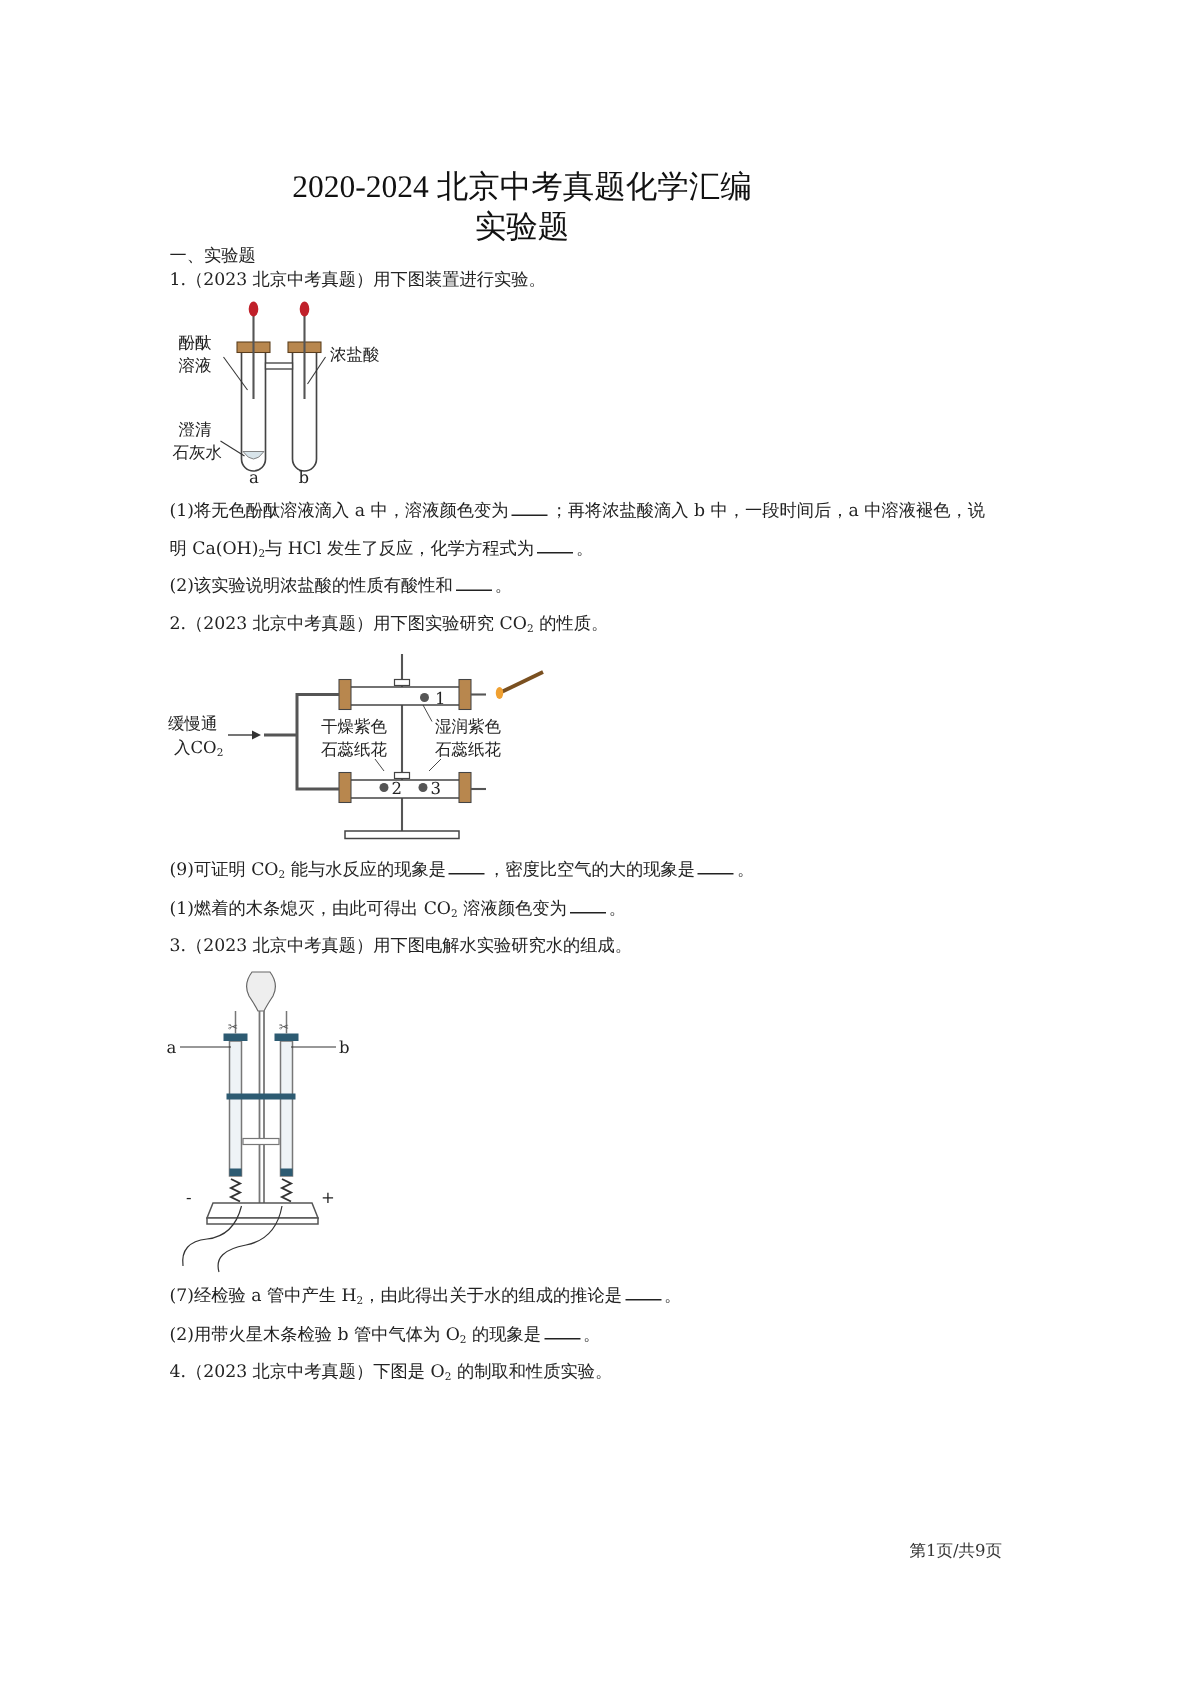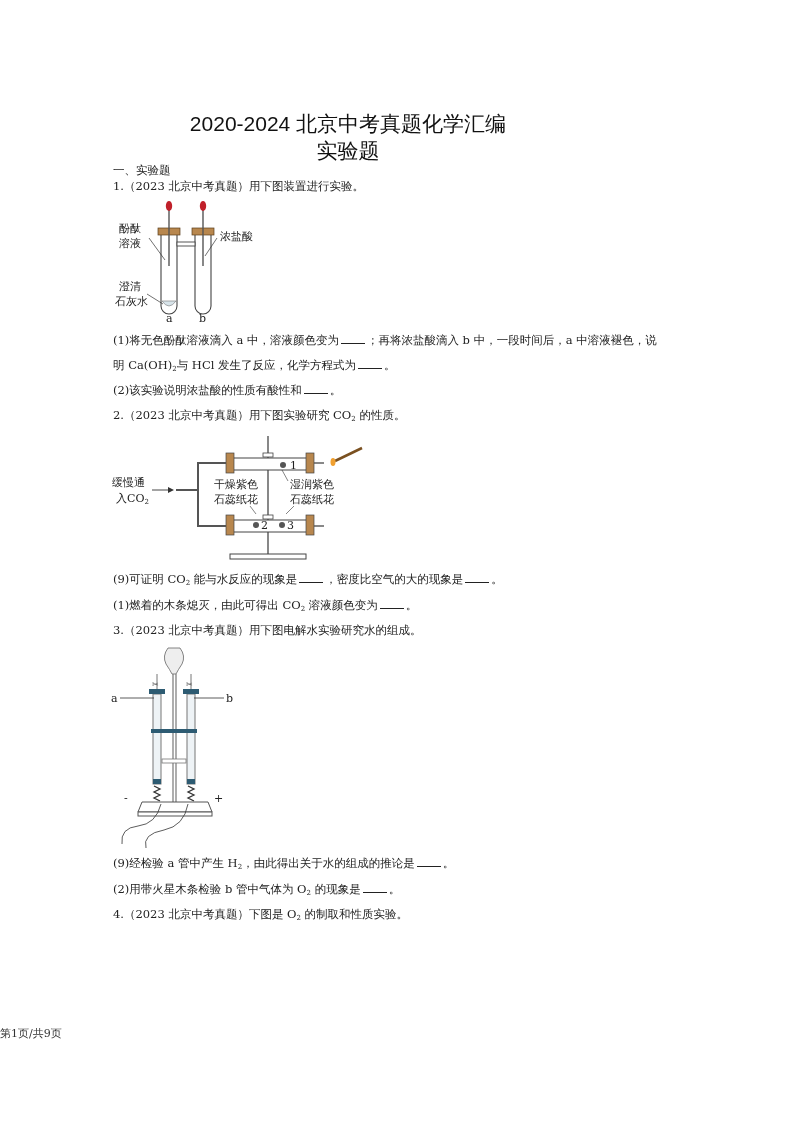--- a/index.html
+++ b/index.html
@@ -1,29 +1,29 @@
 <!DOCTYPE html>
 <html><head>
   <meta charset="utf-8">
   <style>
     html, body { margin: 0; padding: 0; background: #ffffff; }
     body { width: 794px; height: 1123px; position: relative; overflow: hidden;
            font-family: "DejaVu Serif", "Liberation Serif", serif; color: #222; }
     .title { position: absolute; left: 0; width: 696px; text-align: center;
-             font-family: Liberation Sans, sans-serif; font-size: 21px; color: #111; }
+             font-family: Liberation Serif, serif; font-size: 21px; color: #111; }
     .t1 { top: 110px; }
     .t2 { top: 137px; }
     .section { position: absolute; left: 113px; top: 163px; font-size: 11.5px; font-weight: normal;
                font-family: "DejaVu Sans", "Liberation Sans", sans-serif; }
     .line { position: absolute; left: 113px; font-size: 11.5px; white-space: nowrap; line-height: 16px; }
     .blank { display: inline-block; width: 24px; border-bottom: 1.3px solid #222; height: 10px; margin: 0 2px; }
     sub { font-size: 7px; vertical-align: -2px; }
     .fig { position: absolute; }
     .lbl { font-family: "DejaVu Serif", "Liberation Serif", serif; font-size: 11px; fill: #222; }
-    .footer { position: absolute; top: 1026px; left: 0; width: 668px; text-align: left; font-size: 11px; color: #333; }
+    .footer { position: absolute; top: 1026px; left: 0; width: 668px; text-align: right; font-size: 11px; color: #333; }
   </style>
 </head>
 <body>
 
 <div class="title t1">2020-2024 北京中考真题化学汇编</div>
 <div class="title t2">实验题</div>
 <div class="section">一、实验题</div>
 
 <div class="line" style="top:178px">
   <span>1.</span><span>（2023 北京中考真题）用下图装置进行实验。</span>
@@ -159,21 +159,21 @@
 
   <line x1="12" y1="54" x2="46" y2="54" stroke="#333" stroke-width="0.8"></line>
   <line x1="86" y1="54" x2="116" y2="54" stroke="#333" stroke-width="0.8"></line>
   <text class="lbl" x="3" y="58">a</text>
   <text class="lbl" x="118" y="58">b</text>
   <text class="lbl" x="16" y="158">-</text>
   <text class="lbl" x="106" y="158">+</text>
 </svg>
 
 <div class="line" style="top:855px">
-  <span>(9)经检验 a 管中产生 H</span><sub>2</sub><span>，由此得出关于水的组成的推论是</span><span class="blank"></span><span>。</span>
+  <span>(7)经检验 a 管中产生 H</span><sub>2</sub><span>，由此得出关于水的组成的推论是</span><span class="blank"></span><span>。</span>
 </div>
 <div class="line" style="top:881px">
   <span>(2)用带火星木条检验 b 管中气体为 O</span><sub>2</sub><span> 的现象是</span><span class="blank"></span><span>。</span>
 </div>
 
 <div class="line" style="top:906px">
   <span>4.</span><span>（2023 北京中考真题）下图是 O</span><sub>2</sub><span> 的制取和性质实验。</span>
 </div>
 
 <div class="footer">第1页/共9页</div>

